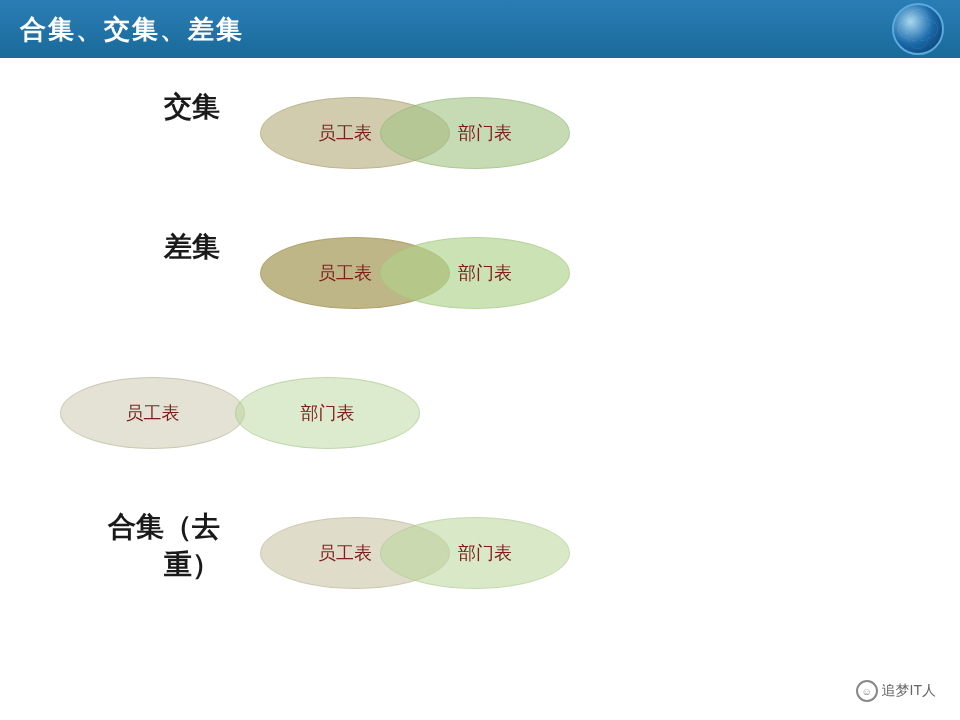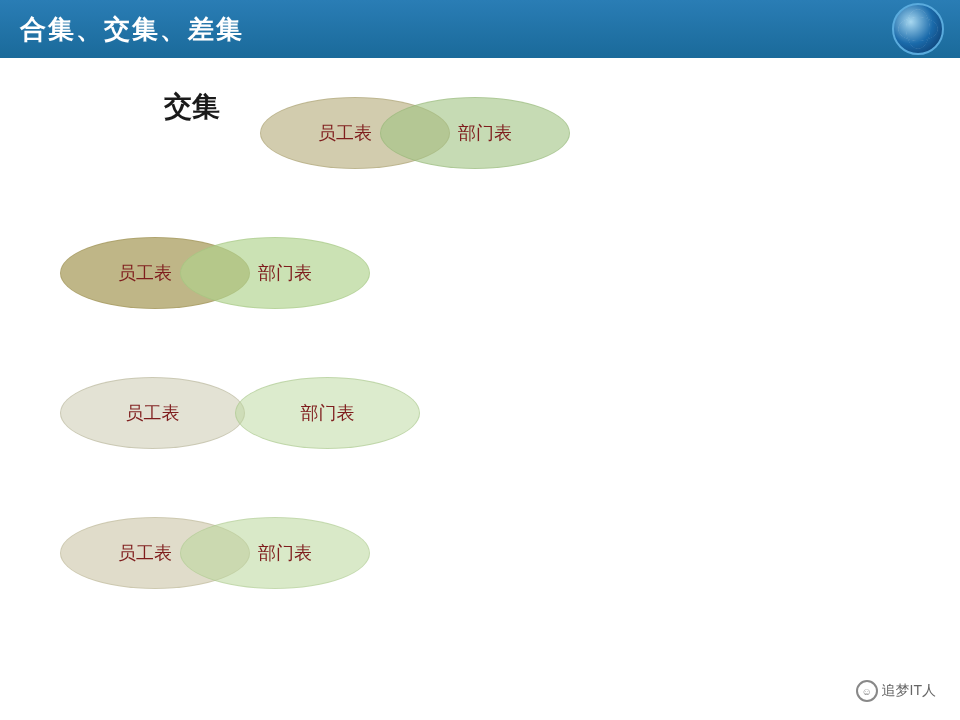--- a/index.html
+++ b/index.html
@@ -209,34 +209,36 @@
 
   <div class="row">
     <div class="label">交集</div>
     <div class="venn jiaoji">
       <div class="ellipse ellipse-left">员工表</div>
       <div class="ellipse ellipse-right">部门表</div>
     </div>
   </div>
 
   <div class="row">
+    <div class="label">差集</div>
     <div class="venn chaji">
       <div class="ellipse ellipse-left">员工表</div>
       <div class="ellipse ellipse-right">部门表</div>
     </div>
   </div>
 
   <div class="row">
     <div class="venn heji">
       <div class="ellipse ellipse-left">员工表</div>
       <div class="ellipse ellipse-right">部门表</div>
     </div>
   </div>
 
   <div class="row">
+    <div class="label">合集（去重）</div>
     <div class="venn heji-distinct">
       <div class="ellipse ellipse-left">员工表</div>
       <div class="ellipse ellipse-right">部门表</div>
     </div>
   </div>
 
 </div>
 
 <div class="watermark">
   <div class="watermark-icon">☺</div>

